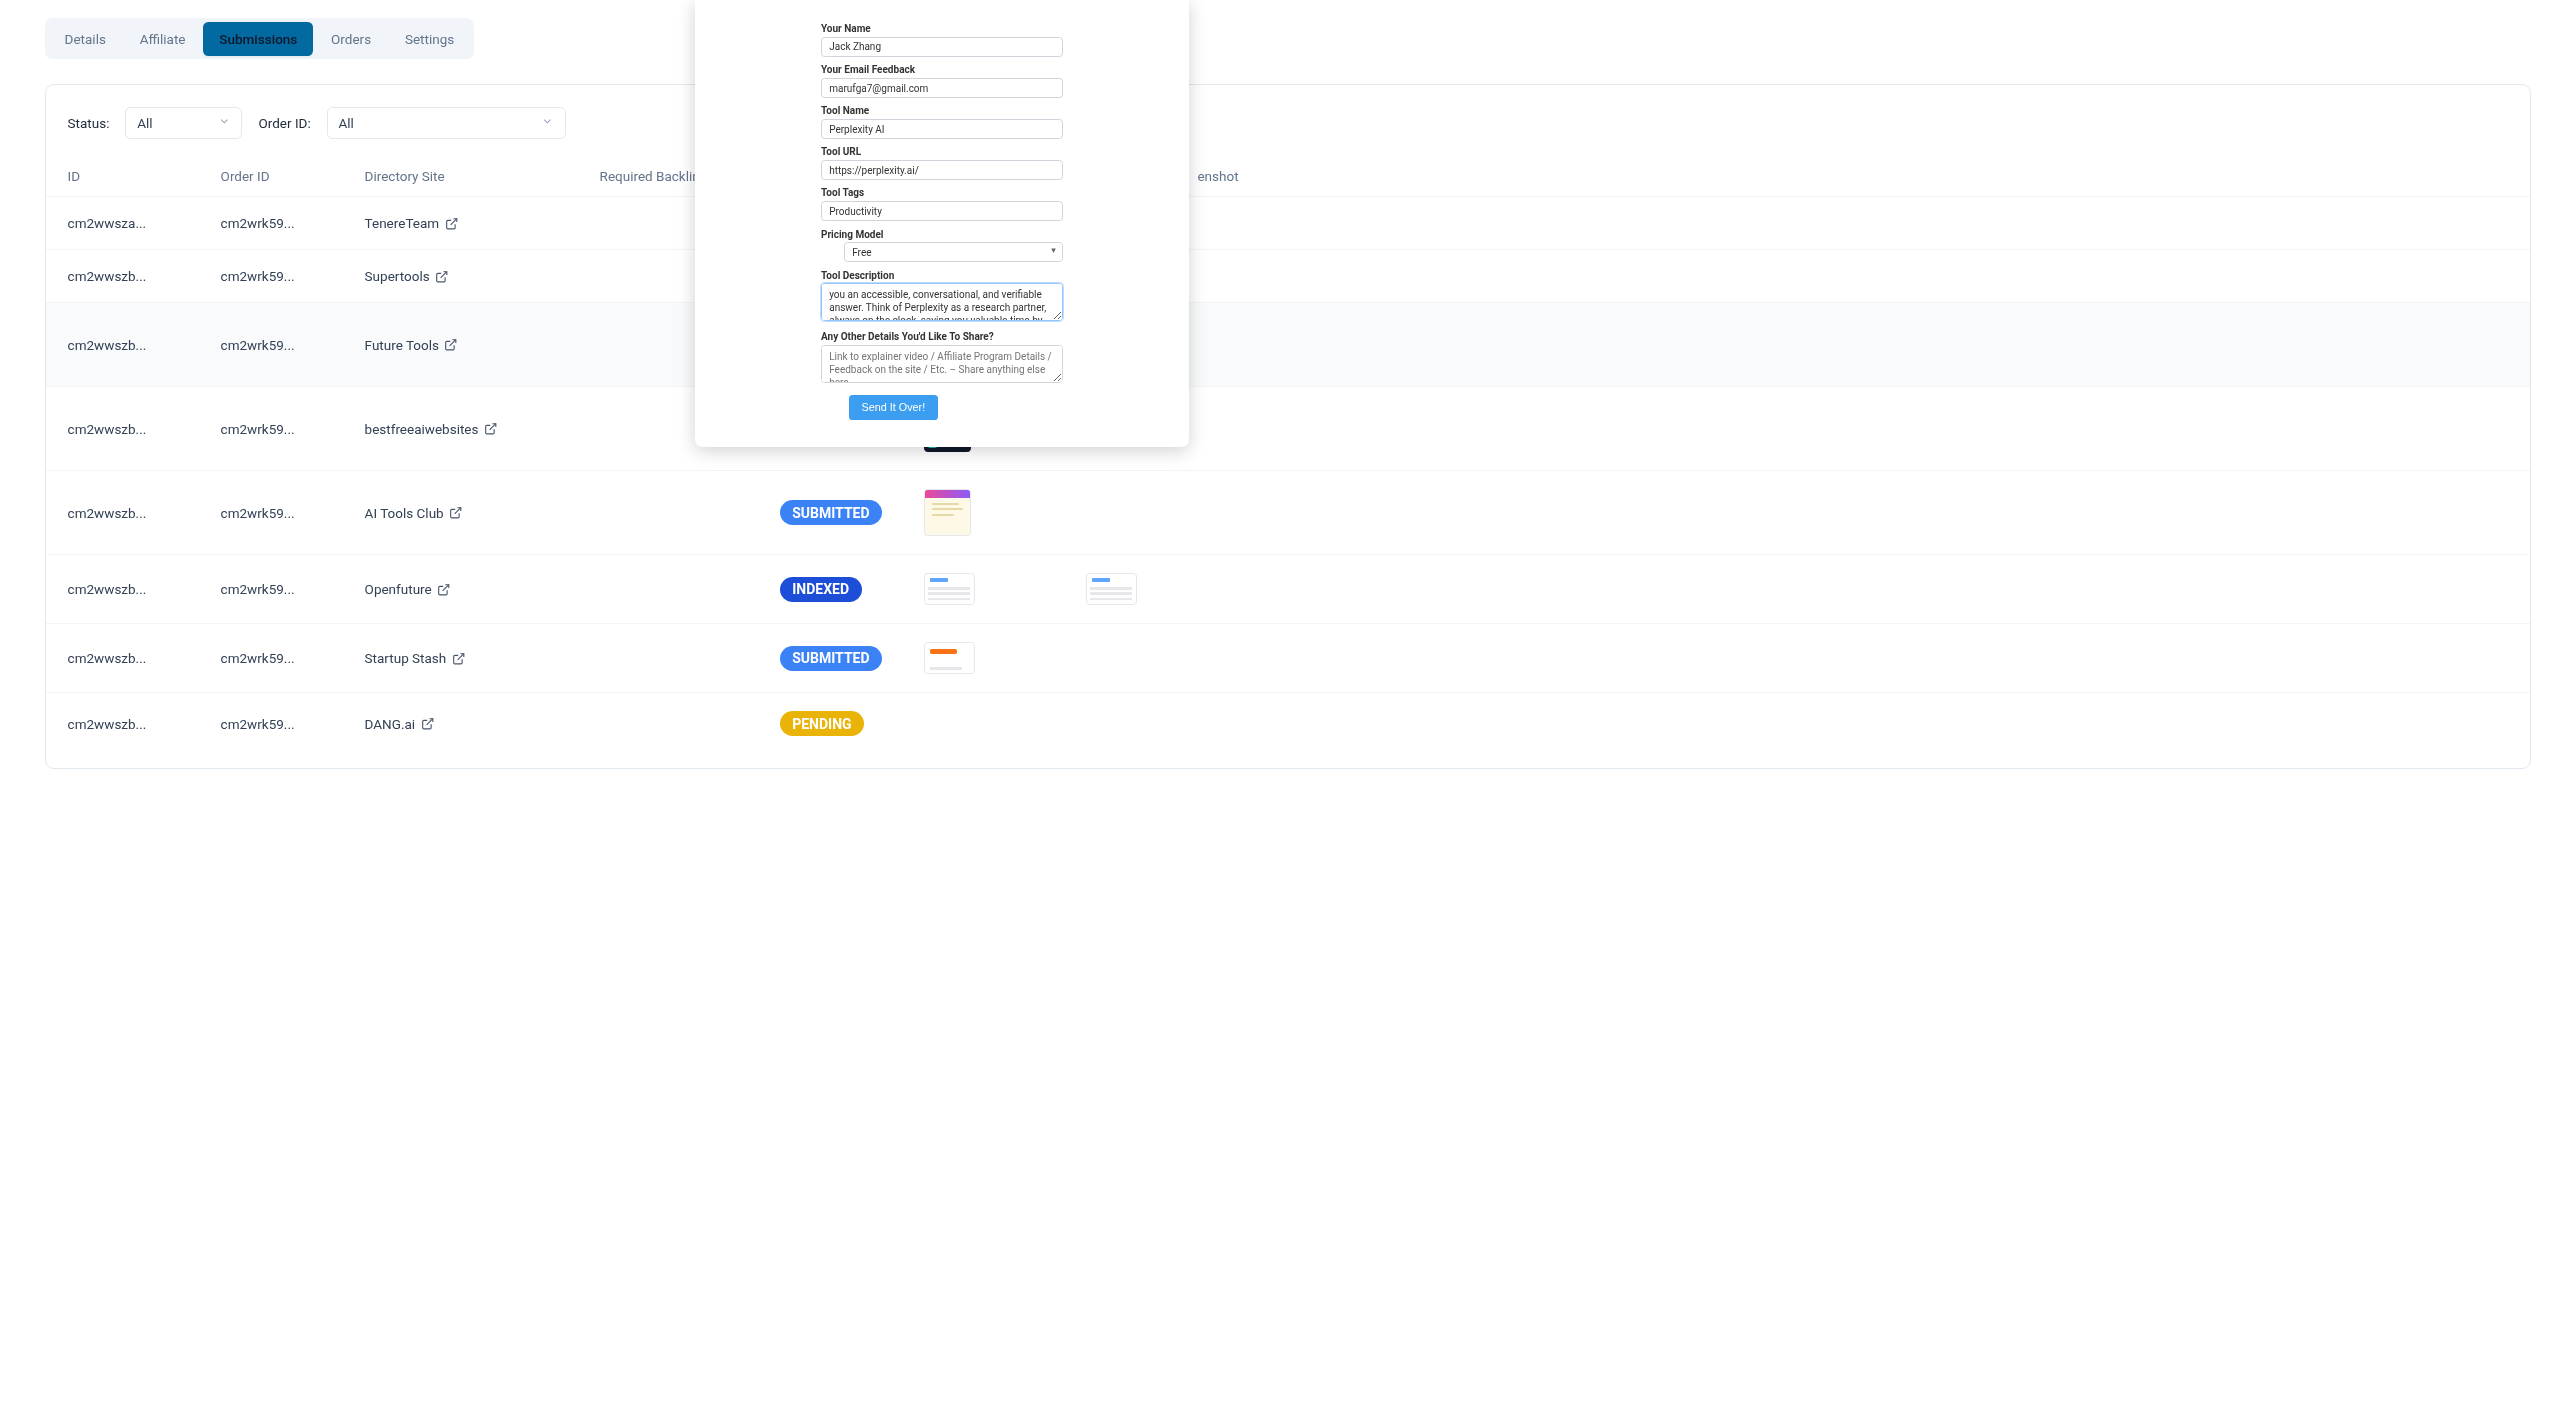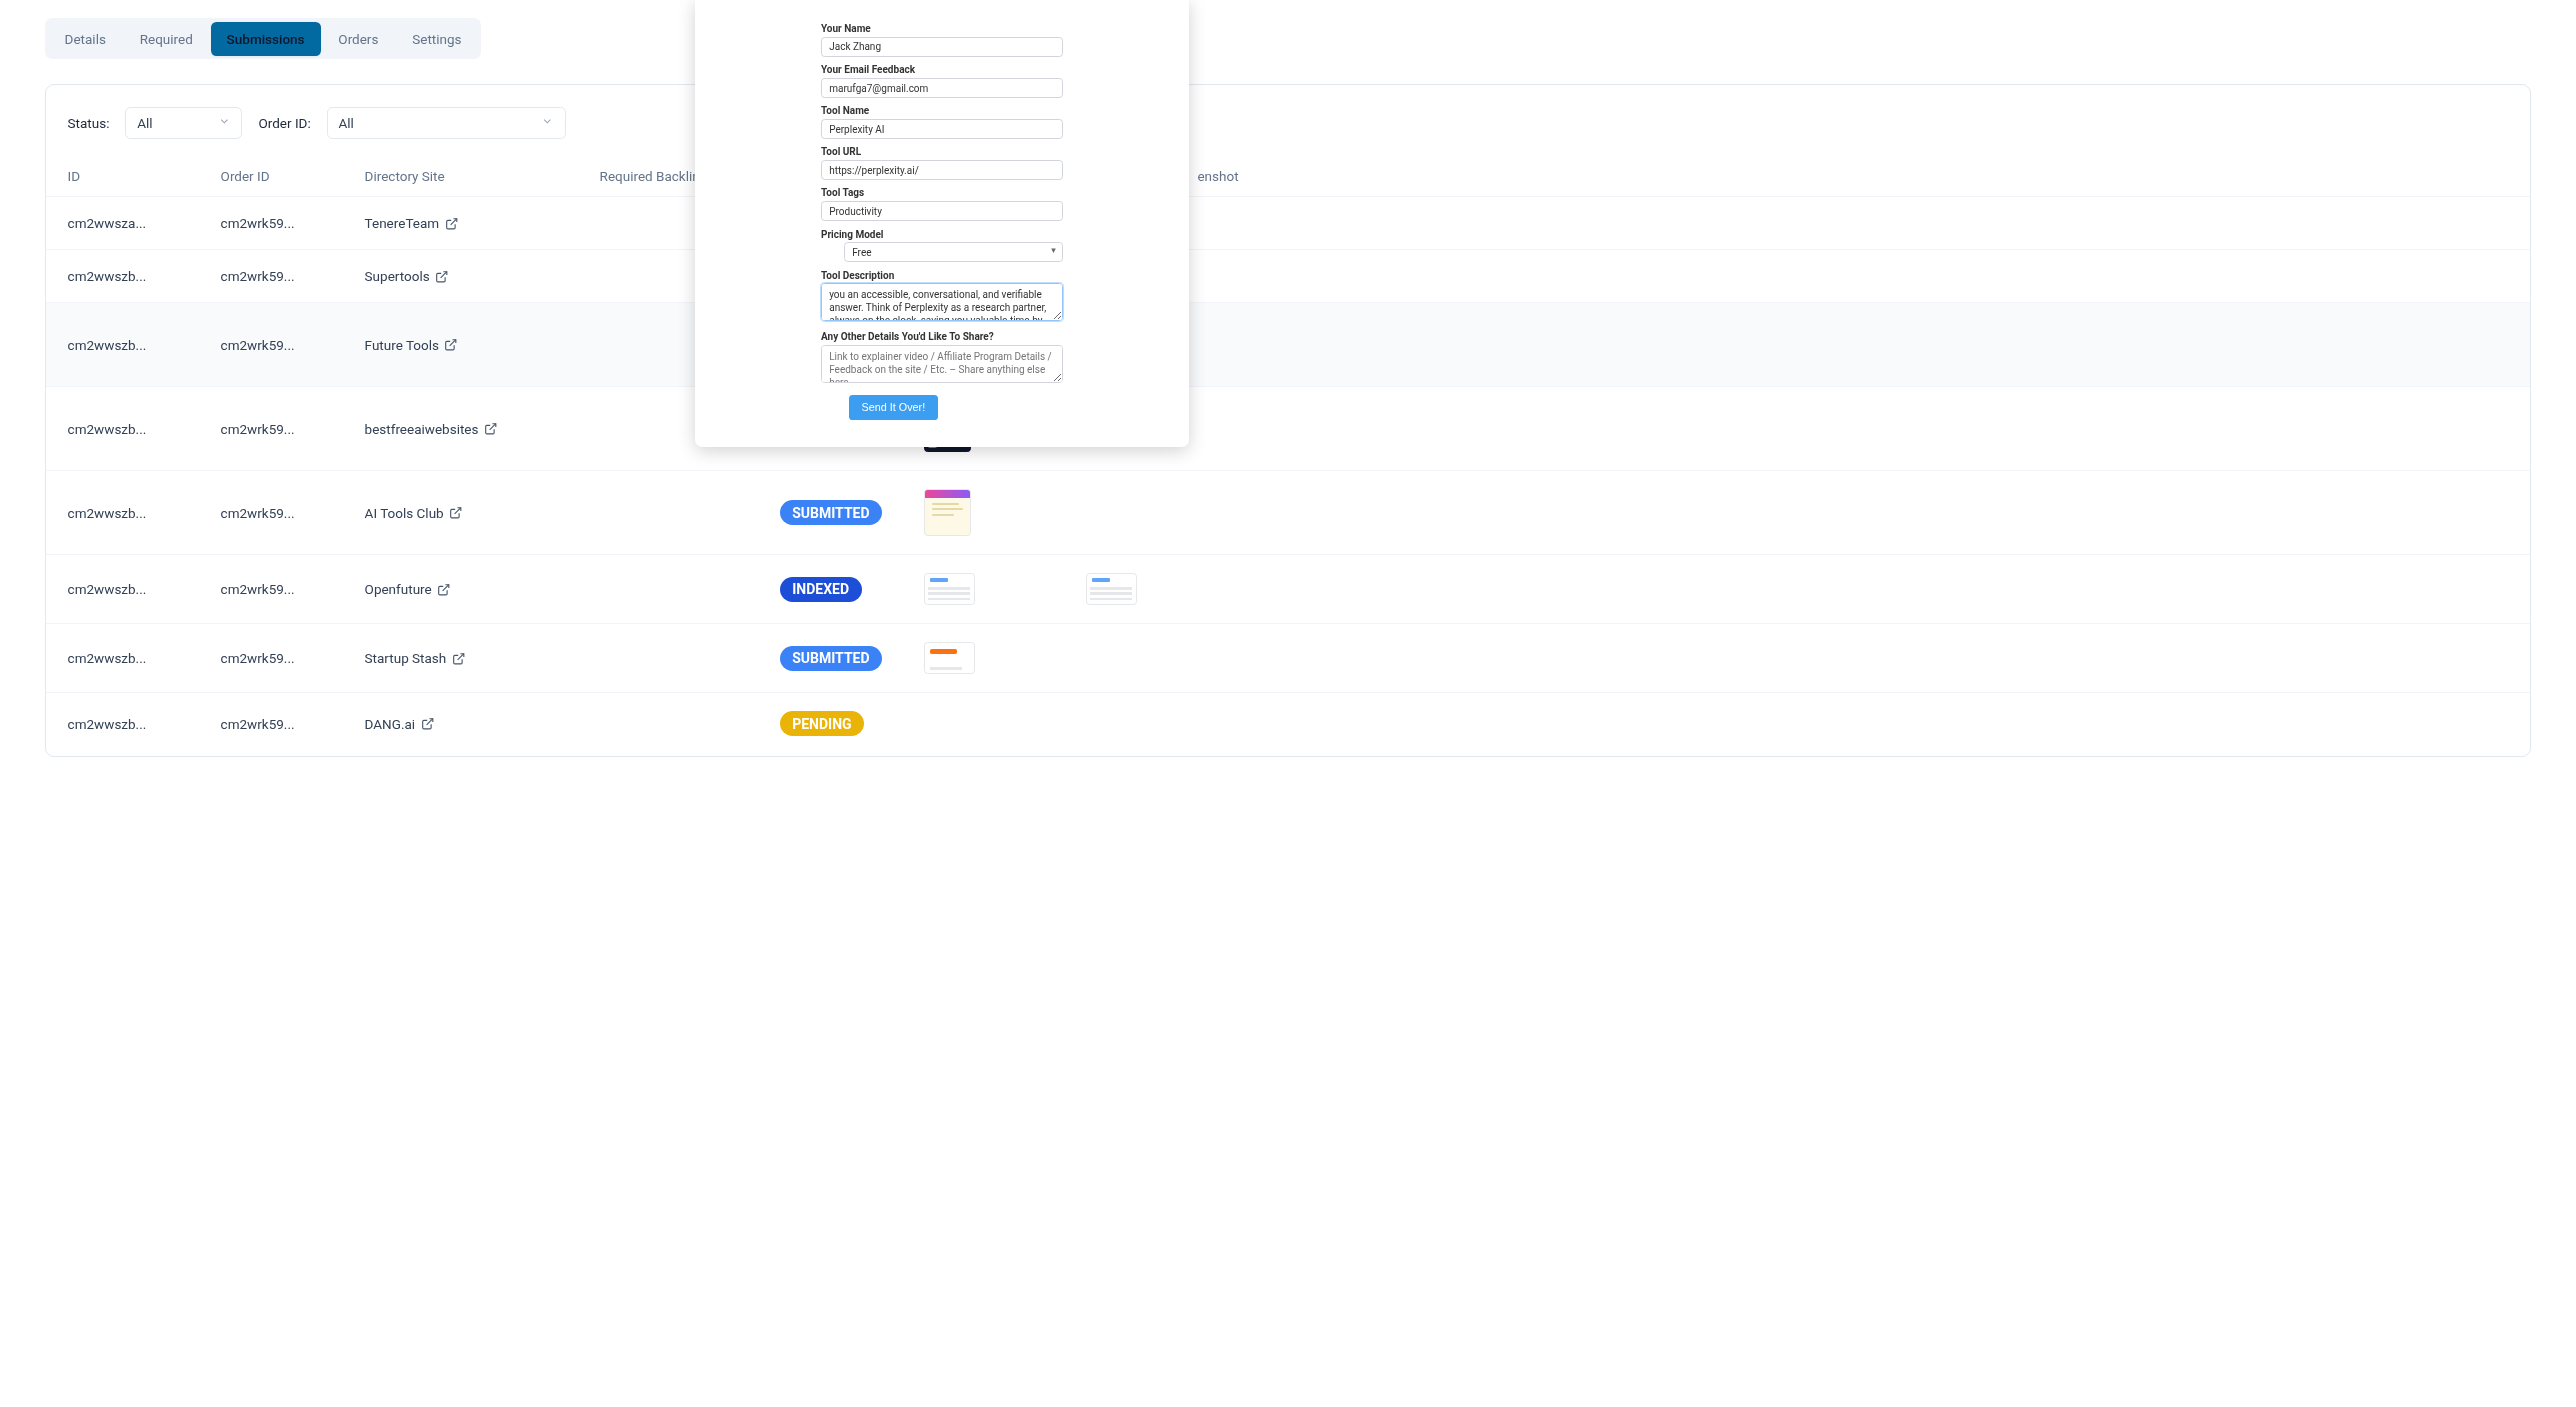--- a/index.html
+++ b/index.html
@@ -32,21 +32,21 @@
   background: #0369a1;
   color: #0f172a;
   font-weight: 500;
   box-shadow: 0 0.9px 1.8px rgba(0,0,0,0.05);
 }
 
 
 .panel {
   border: 0.9px solid #e2e8f0;
   border-radius: 9px;
-  padding: 18px 0 0 0;
+  padding: 18px 0 12px 0;
   overflow: hidden;
 }
 
 
 .filters {
   display: flex;
   align-items: center;
   gap: 16px;
   padding: 3.6px 21.6px 16px 21.6px;
 }
@@ -185,21 +185,21 @@
 .select-wrap::after { content: '▾'; position: absolute; right: 7.2px; top: 2.7px; font-size: 9px; color: #666; pointer-events: none; }
 </style>
 </head>
 <body>
 
 <div class="wrapper">
 
   
   <div class="tabs">
     <div class="tab">Details</div>
-    <div class="tab">Required</div>
+    <div class="tab">Affiliate</div>
     <div class="tab active">Submissions</div>
     <div class="tab">Orders</div>
     <div class="tab">Settings</div>
   </div>
 
   
   <div class="panel">
 
     <div class="filters">
       <span class="filter-label">Status:</span>

